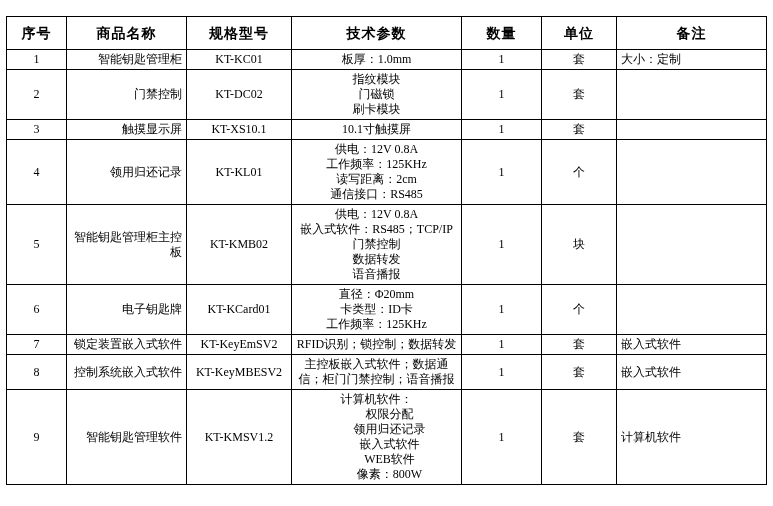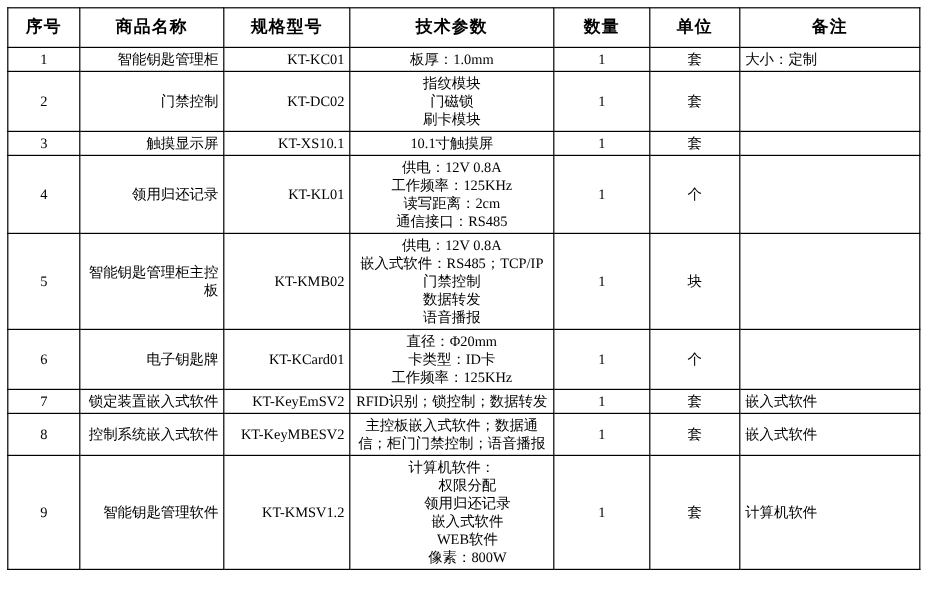--- a/index.html
+++ b/index.html
@@ -12,21 +12,21 @@
     color: #000000;
     width: 773px;
     height: 506px;
     overflow: hidden;
   }
   .sheet {
     position: relative;
     width: 773px;
     height: 382px;
     box-sizing: border-box;
-    padding: 6px 6px 0 6px;
+    padding: 16px 6px 0 6px;
   }
   table.spec {
     border-collapse: collapse;
     table-layout: fixed;
     width: 760px;
     margin: 0;
   }
   table.spec col.c0 { width: 60px; }
   table.spec col.c1 { width: 120px; }
   table.spec col.c2 { width: 105px; }
@@ -45,21 +45,21 @@
   }
   table.spec thead th {
     font-weight: bold;
     font-size: 14px;
     text-align: center;
     height: 28px;
     letter-spacing: 1px;
   }
   td.idx { text-align: center; }
   td.name { text-align: right; }
-  td.model { text-align: right; font-family: "Liberation Serif", serif; }
+  td.model { text-align: center; font-family: "Liberation Serif", serif; }
   td.param { text-align: center; }
   td.qty { text-align: center; }
   td.unit { text-align: center; }
   td.remark { text-align: left; margin-left: 32px; }
   .param-line { display: block; white-space: pre-wrap; }
   .param-line.indent { padding-left: 26px; }
 </style>
 </head>
 <body>
 

